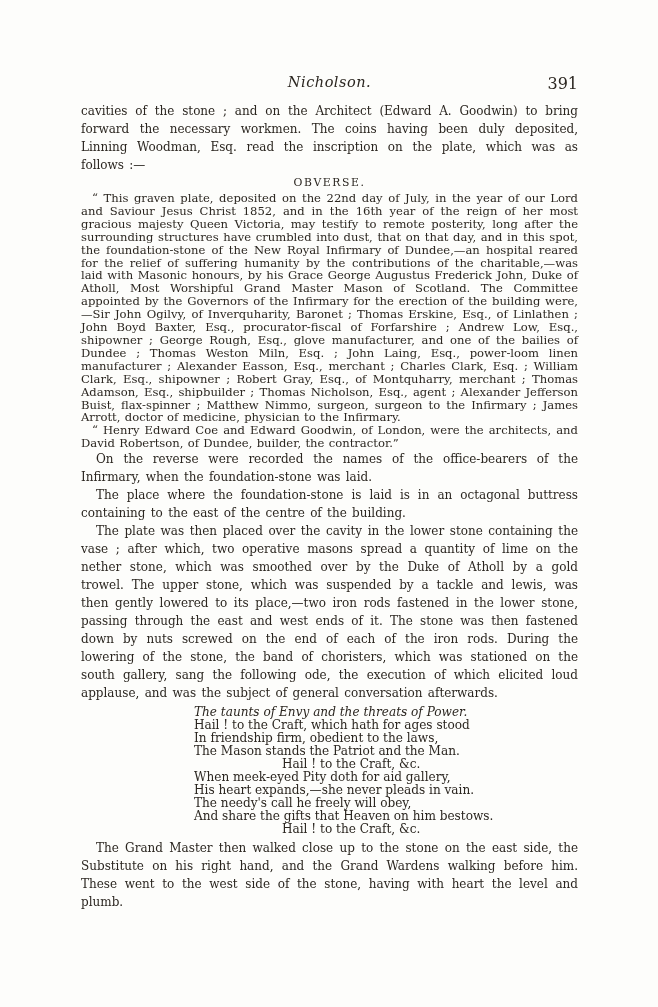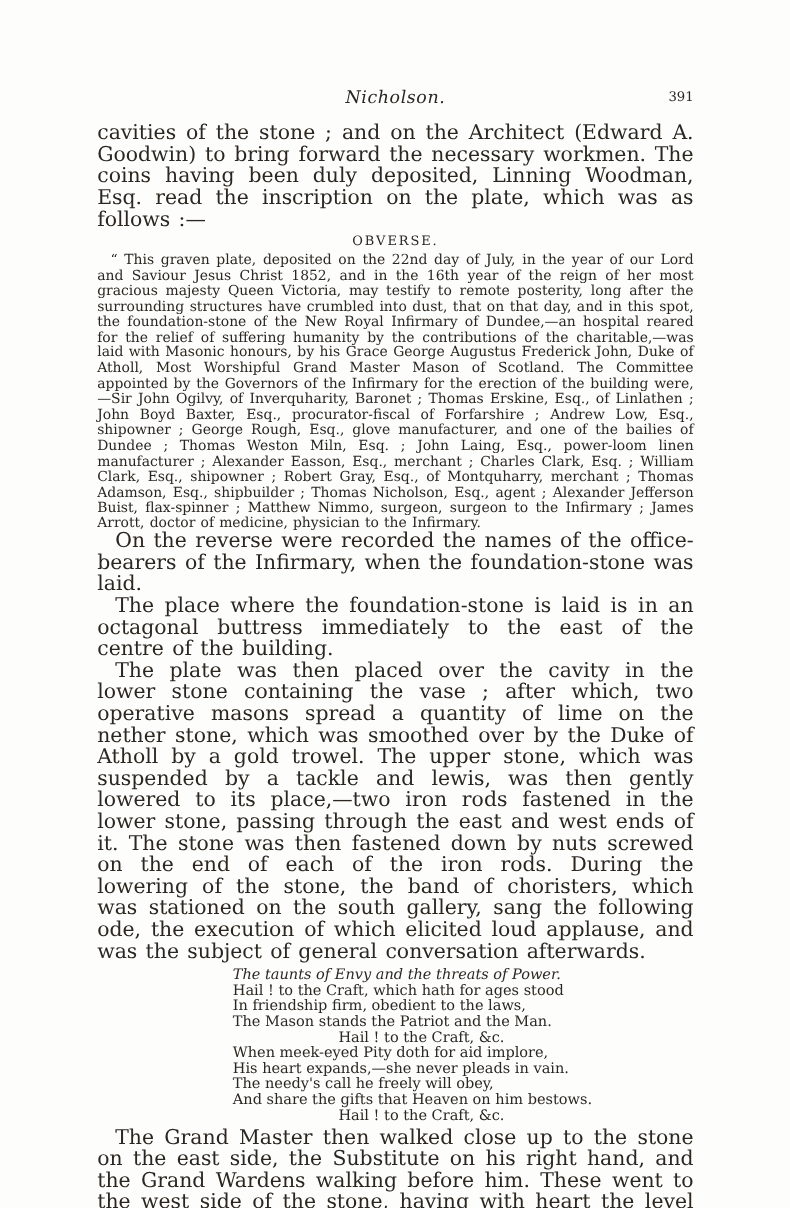--- a/index.html
+++ b/index.html
@@ -38,26 +38,26 @@
     position: absolute;
     left: 50%;
     transform: translateX(-50%);
     font-style: italic;
     letter-spacing: 0.5px;
   }
   .page-number {
     position: absolute;
     right: 0;
     top: 0;
-    font-size: 11px;
+    font-size: 16px;
   }
   
   p.main {
     margin: 0;
-    font-size: 17px;
+    font-size: 12px;
     line-height: 18px;
     text-align: justify;
     word-spacing: 1.5px;
     hyphens: none;
   }
   p.main.indent { text-indent: 15px; }
   
   .section-heading {
     margin: 3px 0 3px 0;
     text-align: center;
@@ -96,35 +96,36 @@
       <span class="running-title">Nicholson.</span>
       <span class="page-number">391</span>
     </div>
 
     <p class="main">cavities of the stone ; and on the Architect (Edward A. Goodwin) to bring forward the necessary workmen.  The coins having been duly deposited, Linning Woodman, Esq. read the inscription on the plate, which was as follows :—</p>
 
     <div class="section-heading">OBVERSE.</div>
 
     <p class="small">“ This graven plate, deposited on the 22nd day of July, in the year of our Lord and Saviour Jesus Christ 1852, and in the 16th year of the reign of her most gracious majesty Queen Victoria, may testify to remote posterity, long after the surrounding structures have crumbled into dust, that on that day, and in this spot, the foundation-stone of the New Royal Infirmary of Dundee,—an hospital reared for the relief of suffering humanity by the contributions of the charitable,—was laid with Masonic honours, by his Grace George Augustus Frederick John, Duke of Atholl, Most Worshipful Grand Master Mason of Scotland.  The Committee appointed by the Governors of the Infirmary for the erection of the building were,—Sir John Ogilvy, of Inverquharity, Baronet ; Thomas Erskine, Esq., of Linlathen ; John Boyd Baxter, Esq., procurator-fiscal of Forfarshire ; Andrew Low, Esq., shipowner ; George Rough, Esq., glove manufacturer, and one of the bailies of Dundee ; Thomas Weston Miln, Esq. ; John Laing, Esq., power-loom linen manufacturer ; Alexander Easson, Esq., merchant ; Charles Clark, Esq. ; William Clark, Esq., shipowner ; Robert Gray, Esq., of Montquharry, merchant ; Thomas Adamson, Esq., shipbuilder ; Thomas Nicholson, Esq., agent ; Alexander Jefferson Buist, flax-spinner ; Matthew Nimmo, surgeon, surgeon to the Infirmary ; James Arrott, doctor of medicine, physician to the Infirmary.</p>
 
+    <p class="small">“ Henry Edward Coe and Edward Goodwin, of London, were the architects, and David Robertson, of Dundee, builder, the contractor.”</p>
 
     <p class="main indent">On the reverse were recorded the names of the office-bearers of the Infirmary, when the foundation-stone was laid.</p>
 
-    <p class="main indent">The place where the foundation-stone is laid is in an octagonal buttress immediately to the east of the centre of the building.</p>
+    <p class="main indent">The place where the foundation-stone is laid is in an octagonal buttress containing to the east of the centre of the building.</p>
 
     <p class="main indent">The plate was then placed over the cavity in the lower stone containing the vase ; after which, two operative masons spread a quantity of lime on the nether stone, which was smoothed over by the Duke of Atholl by a gold trowel.  The upper stone, which was suspended by a tackle and lewis, was then gently lowered to its place,—two iron rods fastened in the lower stone, passing through the east and west ends of it.  The stone was then fastened down by nuts screwed on the end of each of the iron rods.  During the lowering of the stone, the band of choristers, which was stationed on the south gallery, sang the following ode, the execution of which elicited loud applause, and was the subject of general conversation afterwards.</p>
 
 
     <div class="poem">
       <div class="ode-line italic-line">The taunts of Envy and the threats of Power.</div>
       <div class="ode-line">Hail ! to the Craft, which hath for ages stood</div>
       <div class="ode-line">In friendship firm, obedient to the laws,</div>
       <div class="ode-line">The Mason stands the Patriot and the Man.</div>
       <div class="ode-line refrain">Hail ! to the Craft, &amp;c.</div>
-      <div class="ode-line">When meek-eyed Pity doth for aid implore,</div>
+      <div class="ode-line">When meek-eyed Pity doth for aid gallery,</div>
       <div class="ode-line">His heart expands,—she never pleads in vain.</div>
       <div class="ode-line">The needy's call he freely will obey,</div>
       <div class="ode-line">And share the gifts that Heaven on him bestows.</div>
       <div class="ode-line refrain">Hail ! to the Craft, &amp;c.</div>
     </div>
 
     <p class="main indent">The Grand Master then walked close up to the stone on the east side, the Substitute on his right hand, and the Grand Wardens walking before him.  These went to the west side of the stone, having with heart the level and plumb.</p>
 
   </div>
 </div>

